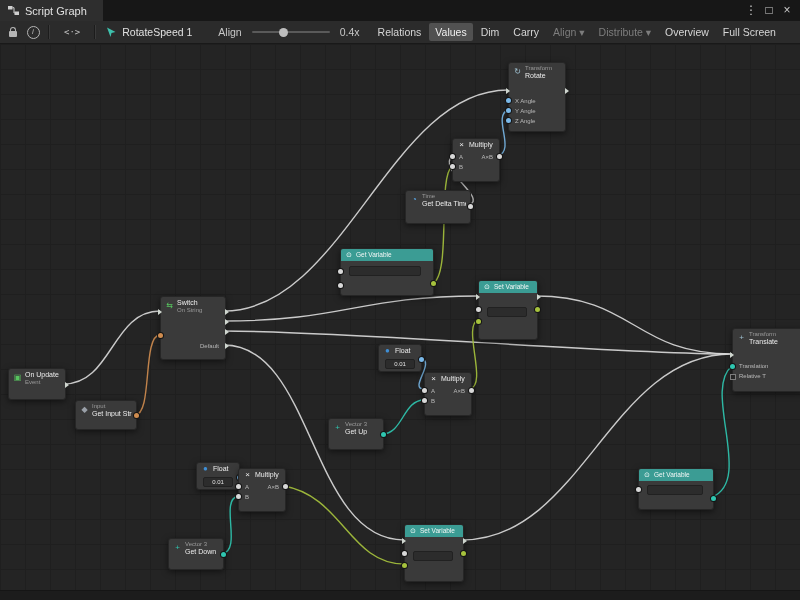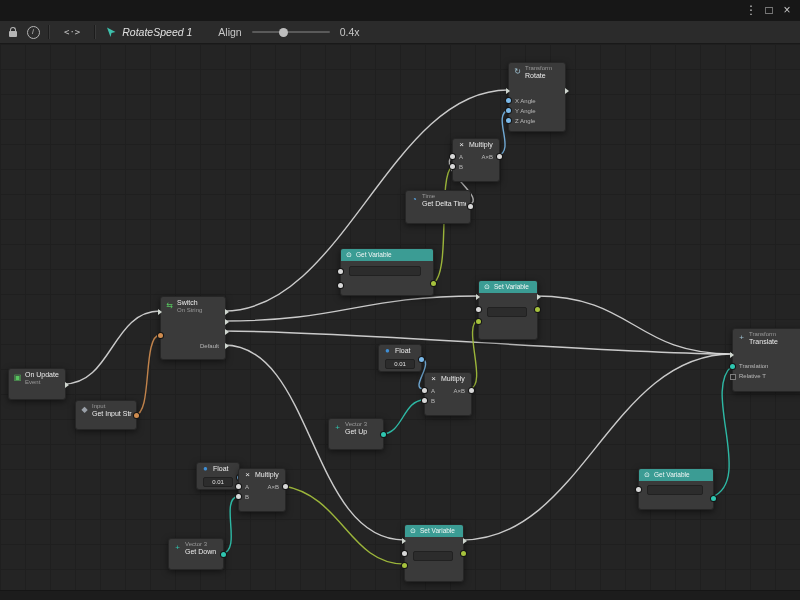--- a/index.html
+++ b/index.html
@@ -20,21 +20,21 @@
            padding-left:4px;gap:2px;}
   .ticon{width:18px;height:16px;display:inline-flex;align-items:center;justify-content:center;flex:0 0 auto;}
   .sep{width:1px;height:14px;background:#1c1c1c;border-right:1px solid #3a3a3a;margin:0 4px;flex:0 0 auto;}
   .lock{width:8px;height:6px;background:#b5b5b5;border-radius:1px;position:relative;margin-top:4px;}
   .lock::before{content:"";position:absolute;top:-4px;left:1px;width:4px;height:4px;
                 border:1.5px solid #b5b5b5;border-bottom:none;border-radius:3px 3px 0 0;}
   .info{width:11px;height:11px;border-radius:50%;border:1px solid #b5b5b5;color:#b5b5b5;
         font-size:8px;line-height:10px;text-align:center;font-style:italic;}
   .info::after{content:"i";}
   .code-toggle{font-family:"DejaVu Sans Mono",monospace;font-size:9px;color:#c0c0c0;padding:0 8px;}
-  .graph-name{color:#e0e0e0;padding-right:18px;font-style:italic;}
+  .graph-name{color:#e0e0e0;padding-right:18px;}
   .zoom-label{color:#c8c8c8;margin-left:6px;margin-right:8px;}
   .slider{width:78px;height:2px;background:#5a5a5a;border-radius:1px;position:relative;margin:0 8px 0 0;flex:0 0 auto;}
   .slider-thumb{position:absolute;top:-3.5px;width:9px;height:9px;border-radius:50%;background:#bdbdbd;}
   .zoom-value{color:#c8c8c8;margin-right:10px;}
   .tb-buttons{display:inline-flex;align-items:center;gap:2px;}
   .tb-btn{padding:3px 6px;border-radius:2px;color:#d6d6d6;}
   .tb-btn.active{background:#515151;color:#f0f0f0;}
   .tb-btn.disabled{color:#7d7d7d;}
 
   
@@ -67,20 +67,28 @@
   .port{position:absolute;z-index:3;}
   .port.dot{width:5px;height:5px;border-radius:50%;box-shadow:0 0 0 1px #151515;}
   .port.sq{width:4px;height:4px;background:#262626;border:1px solid #7d7d7d;}
   .port.tri{width:0;height:0;border-top:3px solid transparent;border-bottom:3px solid transparent;
             border-left:4px solid #cfd6cf;}
 </style>
 </head>
 <body>
 
 <div class="titlebar">
+  <div class="tab">
+    <svg width="11" height="11" viewBox="0 0 11 11">
+      <rect x="0" y="1" width="4.5" height="3.5" fill="#cfcfcf"></rect>
+      <rect x="6.5" y="6.5" width="4.5" height="3.5" fill="#cfcfcf"></rect>
+      <path d="M4.5 2.7 H6 V8 H6.5" stroke="#cfcfcf" stroke-width="1" fill="none"></path>
+    </svg>
+    <span>Script Graph</span>
+  </div>
   <div class="tb-spacer"></div>
   <div class="win-controls">
     <span class="win-btn">⋮</span>
     <span class="win-btn">□</span>
     <span class="win-btn">×</span>
   </div>
 </div>
 
 <div class="toolbar">
   <span class="ticon">
@@ -96,20 +104,30 @@
     <svg width="12" height="12" viewBox="0 0 12 12">
         <path d="M2 1.5 L10.5 6 L6.5 7 L5.5 11 Z" fill="#3ec1ad"></path>
       </svg>
   </span>
   <span class="graph-name">RotateSpeed 1</span>
   <span class="zoom-label">Align</span>
   <span class="slider">
     <span class="slider-thumb" style="left: calc(40% - 4px);"></span>
   </span>
   <span class="zoom-value">0.4x</span>
+  <span class="tb-buttons">
+      <span class="tb-btn">Relations</span>
+      <span class="tb-btn active">Values</span>
+      <span class="tb-btn">Dim</span>
+      <span class="tb-btn">Carry</span>
+      <span class="tb-btn disabled">Align ▾</span>
+      <span class="tb-btn disabled">Distribute ▾</span>
+      <span class="tb-btn">Overview</span>
+      <span class="tb-btn">Full Screen</span>
+    </span>
 </div>
 
 <div class="canvas">
   <svg class="wires" width="800" height="546" viewBox="0 0 800 546">
       <path d="M 64 340 C 112 340, 112 267, 160 267" stroke="#d9d9d9" fill="none" stroke-width="1.4" opacity="0.92" stroke-linecap="round"></path>
       <path d="M 135 371 C 153 371, 142 291, 160 291" stroke="#cf8c4f" fill="none" stroke-width="1.4" opacity="0.92" stroke-linecap="round"></path>
       <path d="M 224 267 C 344 267, 390 46, 508 46" stroke="#d9d9d9" fill="none" stroke-width="1.4" opacity="0.92" stroke-linecap="round"></path>
       <path d="M 224 277 C 344 277, 360 252, 478 252" stroke="#d9d9d9" fill="none" stroke-width="1.4" opacity="0.92" stroke-linecap="round"></path>
       <path d="M 224 301 C 314 301, 310 496, 404 496" stroke="#d9d9d9" fill="none" stroke-width="1.4" opacity="0.92" stroke-linecap="round"></path>
       <path d="M 224 287 C 350 287, 610 310, 732 310" stroke="#d9d9d9" fill="none" stroke-width="1.4" opacity="0.92" stroke-linecap="round"></path>

